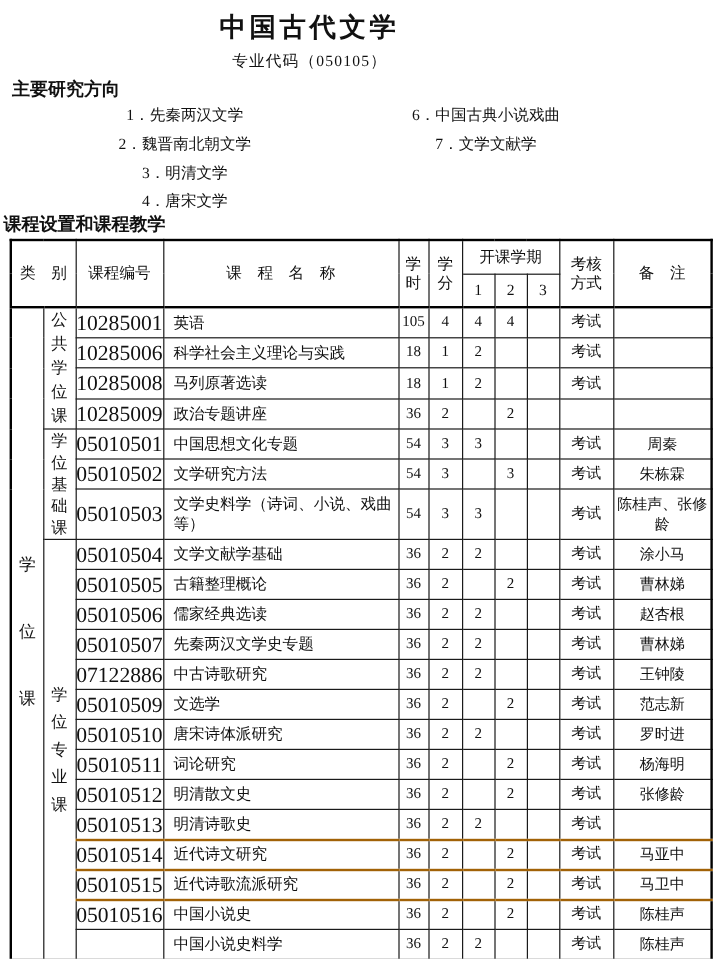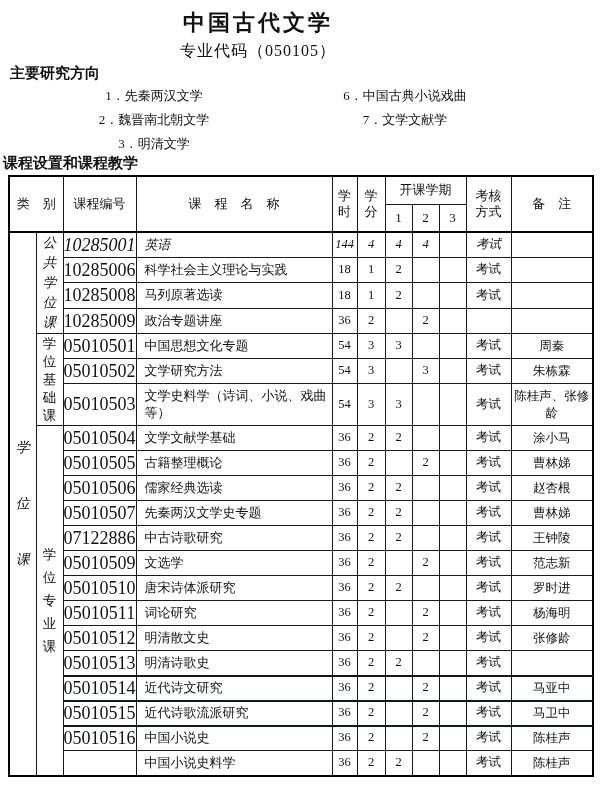--- a/index.html
+++ b/index.html
@@ -9,25 +9,25 @@
     overflow:hidden;
   }
   .page { width:516px; height:799px; position:relative; }
 
   .page-title {
     margin:0; padding-top:10px; text-align:center;
     font-family:"Liberation Sans","DejaVu Sans",sans-serif;
     font-size:22px; font-weight:bold; letter-spacing:3px; line-height:26px;
   }
   .subject-code {
-    margin-top:7px; text-align:center; font-size:16px; line-height:16px; letter-spacing:1px;
+    margin-top:7px; text-align:center; font-size:13px; line-height:16px; letter-spacing:1px;
   }
   .research-heading {
     margin:7px 0 0 10px;
-    font-family:Liberation Mono, monospace;
+    font-family:Liberation Serif, serif;
     font-size:15px; font-weight:bold; line-height:18px;
   }
   .research-list { display:flex; margin:0 0 0 14px; }
   .research-col-left { width:280px; }
   .research-col-right { flex:1; }
   .research-item { height:24px; line-height:24px; font-size:13px;text-align:center; }
   .courses-heading {
     margin:0 0 0 3px;
     font-family:Liberation Mono, monospace;
     font-size:15px; font-weight:bold; line-height:18px;
@@ -39,22 +39,22 @@
     width:584px; border:2px solid #000;
   }
   .course-table th, .course-table td {
     border:1px solid #1a1a1a; padding:0; overflow:hidden;
     vertical-align:middle; text-align:center;
     font-size:13px; font-weight:normal; line-height:1.25;
   }
   thead tr { height:28px; }
   tbody tr { height:25px; }
   tbody tr.tall { height:42px; }
-  tbody tr:first-child > td { border-top:2px solid #000;font-style:italic; }
-  tbody tr.thick-top > td { border-top:2px solid #0f172a; }
+  tbody tr:first-child > td { border-top:2px solid #000; }
+  tbody tr.thick-top > td { border-top:2px solid #a16207; }
 
   th.th-stack { white-space:pre-line; }
   td.c-name { text-align:left; padding-left:8px; padding-right:3px; }
   td.c-code { font-size:18px; }
   td.c-num  { font-size:12.5px; }
   td.c-note { font-size:12.5px; line-height:1.3; }
 
   td.vcat { padding:0; }
   .vcat .vtext { width:15px; margin:0 auto; word-break:break-all; text-align:center; }
   .cat-outer .vtext { line-height:56px; font-size:14px; }
@@ -69,20 +69,21 @@
 
   <h1 class="page-title">中国古代文学</h1>
   <div class="subject-code">专业代码（050105）</div>
 
   <h2 class="research-heading">主要研究方向</h2>
   <div class="research-list">
     <div class="research-col-left">
       <div class="research-item">1．先秦两汉文学</div>
       <div class="research-item">2．魏晋南北朝文学</div>
       <div class="research-item">3．明清文学</div>
+      <div class="research-item">4．唐宋文学</div>
     </div>
     <div class="research-col-right">
       <div class="research-item">6．中国古典小说戏曲</div>
       <div class="research-item">7．文学文献学</div>
     </div>
   </div>
 
   <h2 class="courses-heading">课程设置和课程教学</h2>
 
   <table class="course-table">
@@ -122,21 +123,21 @@
     <tbody id="course-tbody">
         <tr>
           <td rowspan="21" class="vcat cat-outer">
             <div class="vtext">学位课</div>
           </td>
           <td rowspan="4" class="vcat cat-g0">
             <div class="vtext">公共学位课</div>
           </td>
           <td class="c-code">10285001</td>
           <td class="c-name">英语</td>
-          <td class="c-num">144</td>
+          <td class="c-num">105</td>
           <td class="c-num">4</td>
           <td class="c-num">4</td>
           <td class="c-num">4</td>
           <td class="c-num"></td>
           <td class="c-num">考试</td>
           <td class="c-note"></td>
         </tr>
         <tr>
           <td class="c-code">10285006</td>
           <td class="c-name">科学社会主义理论与实践</td>

